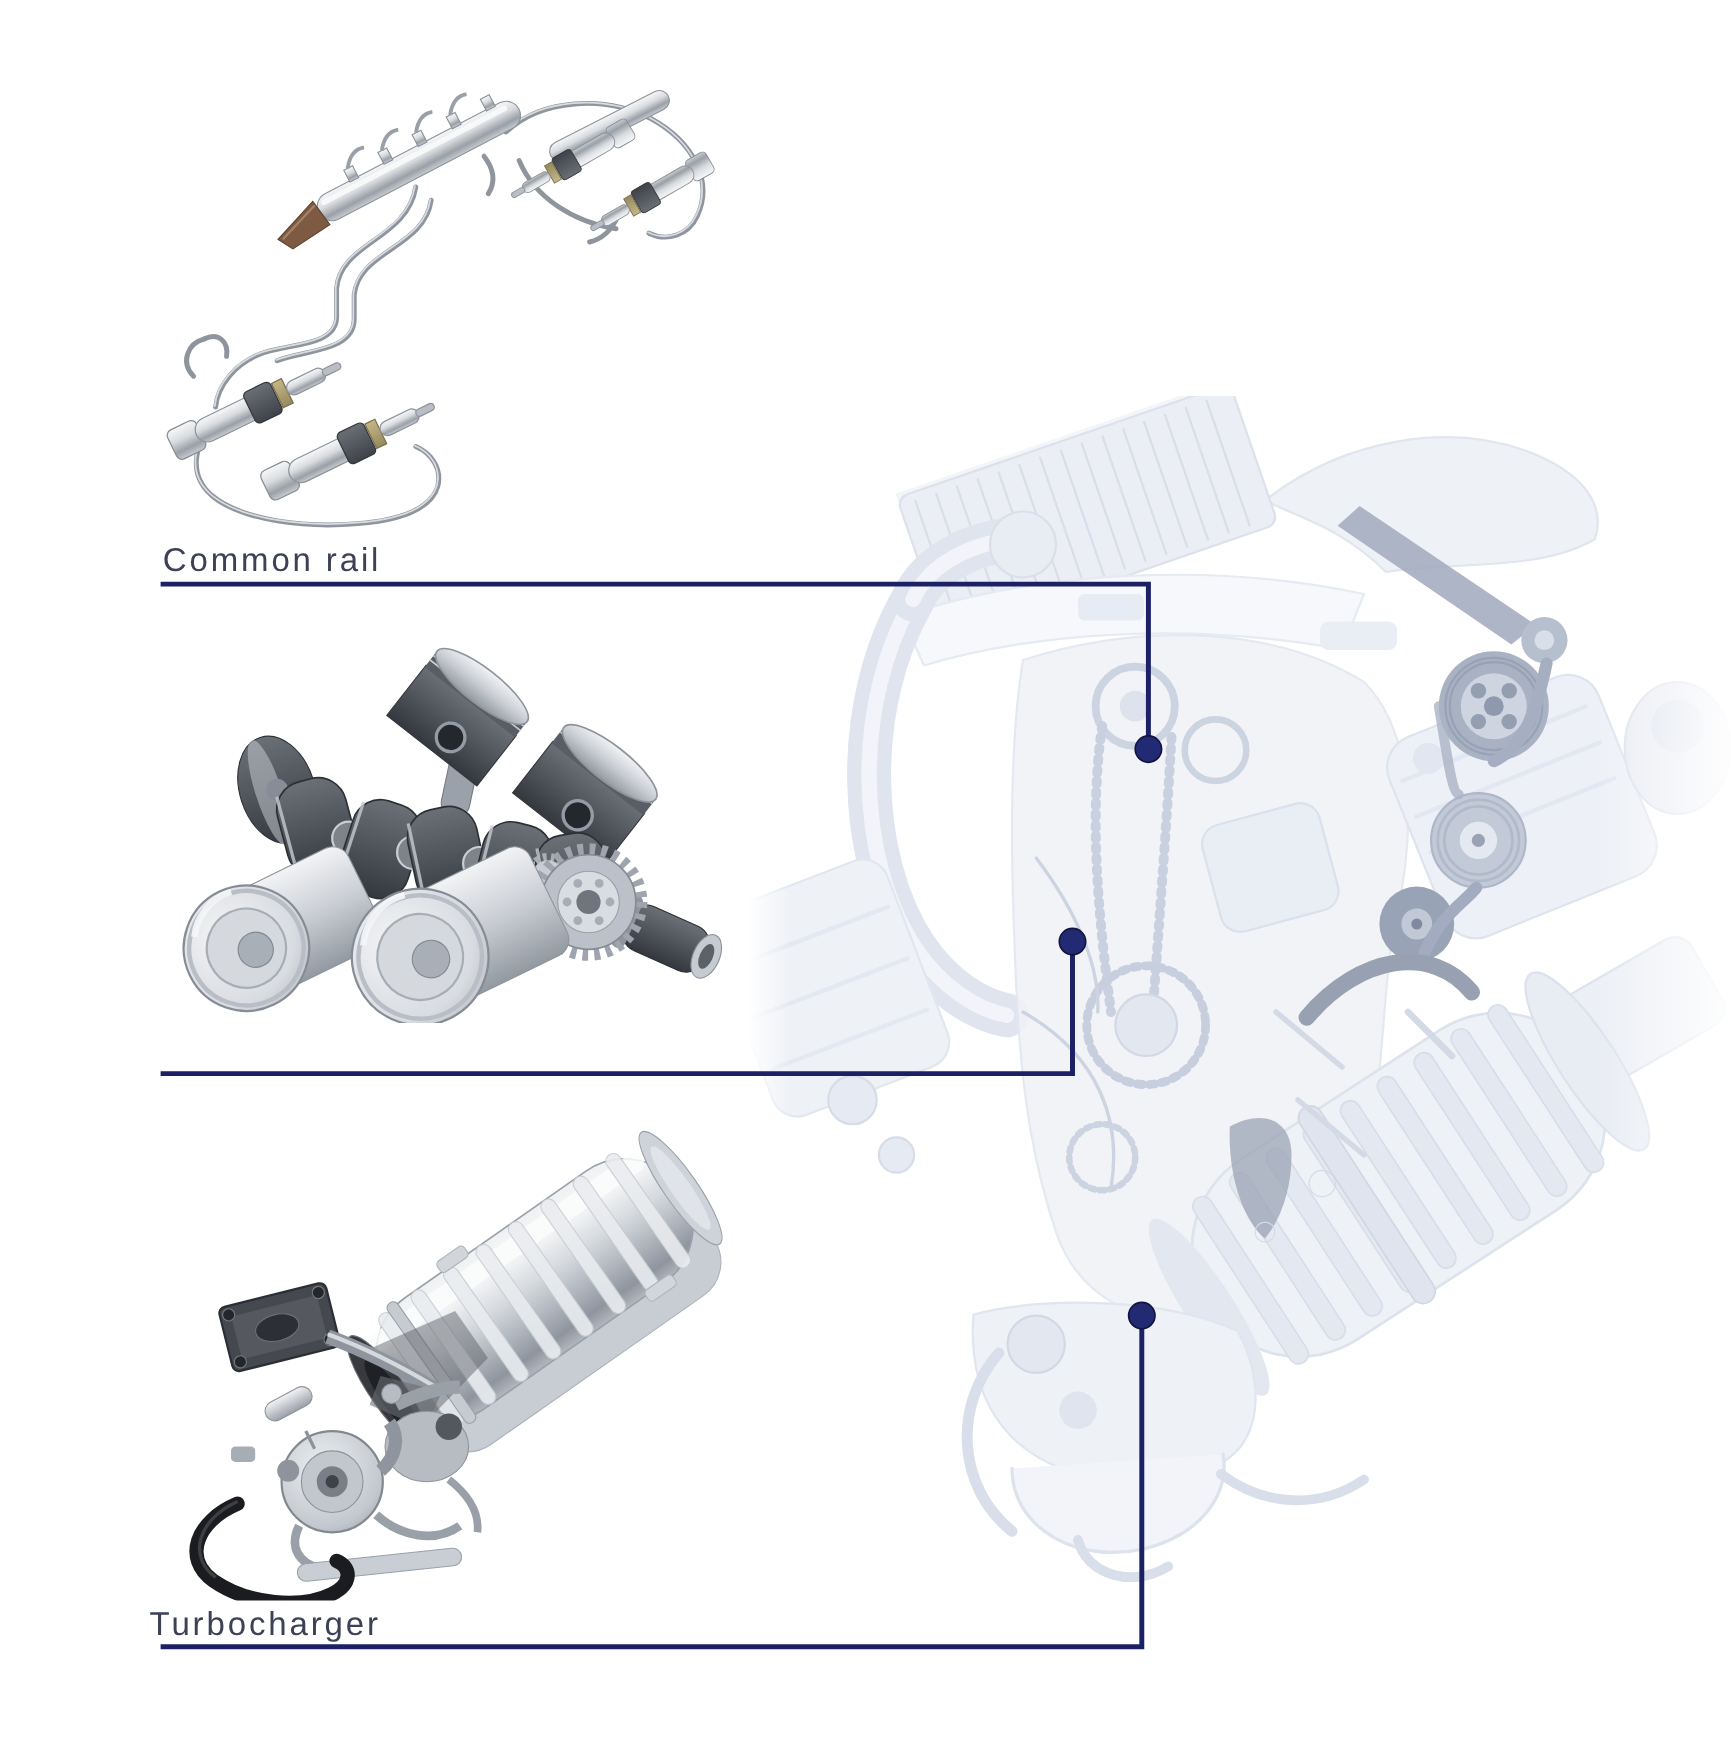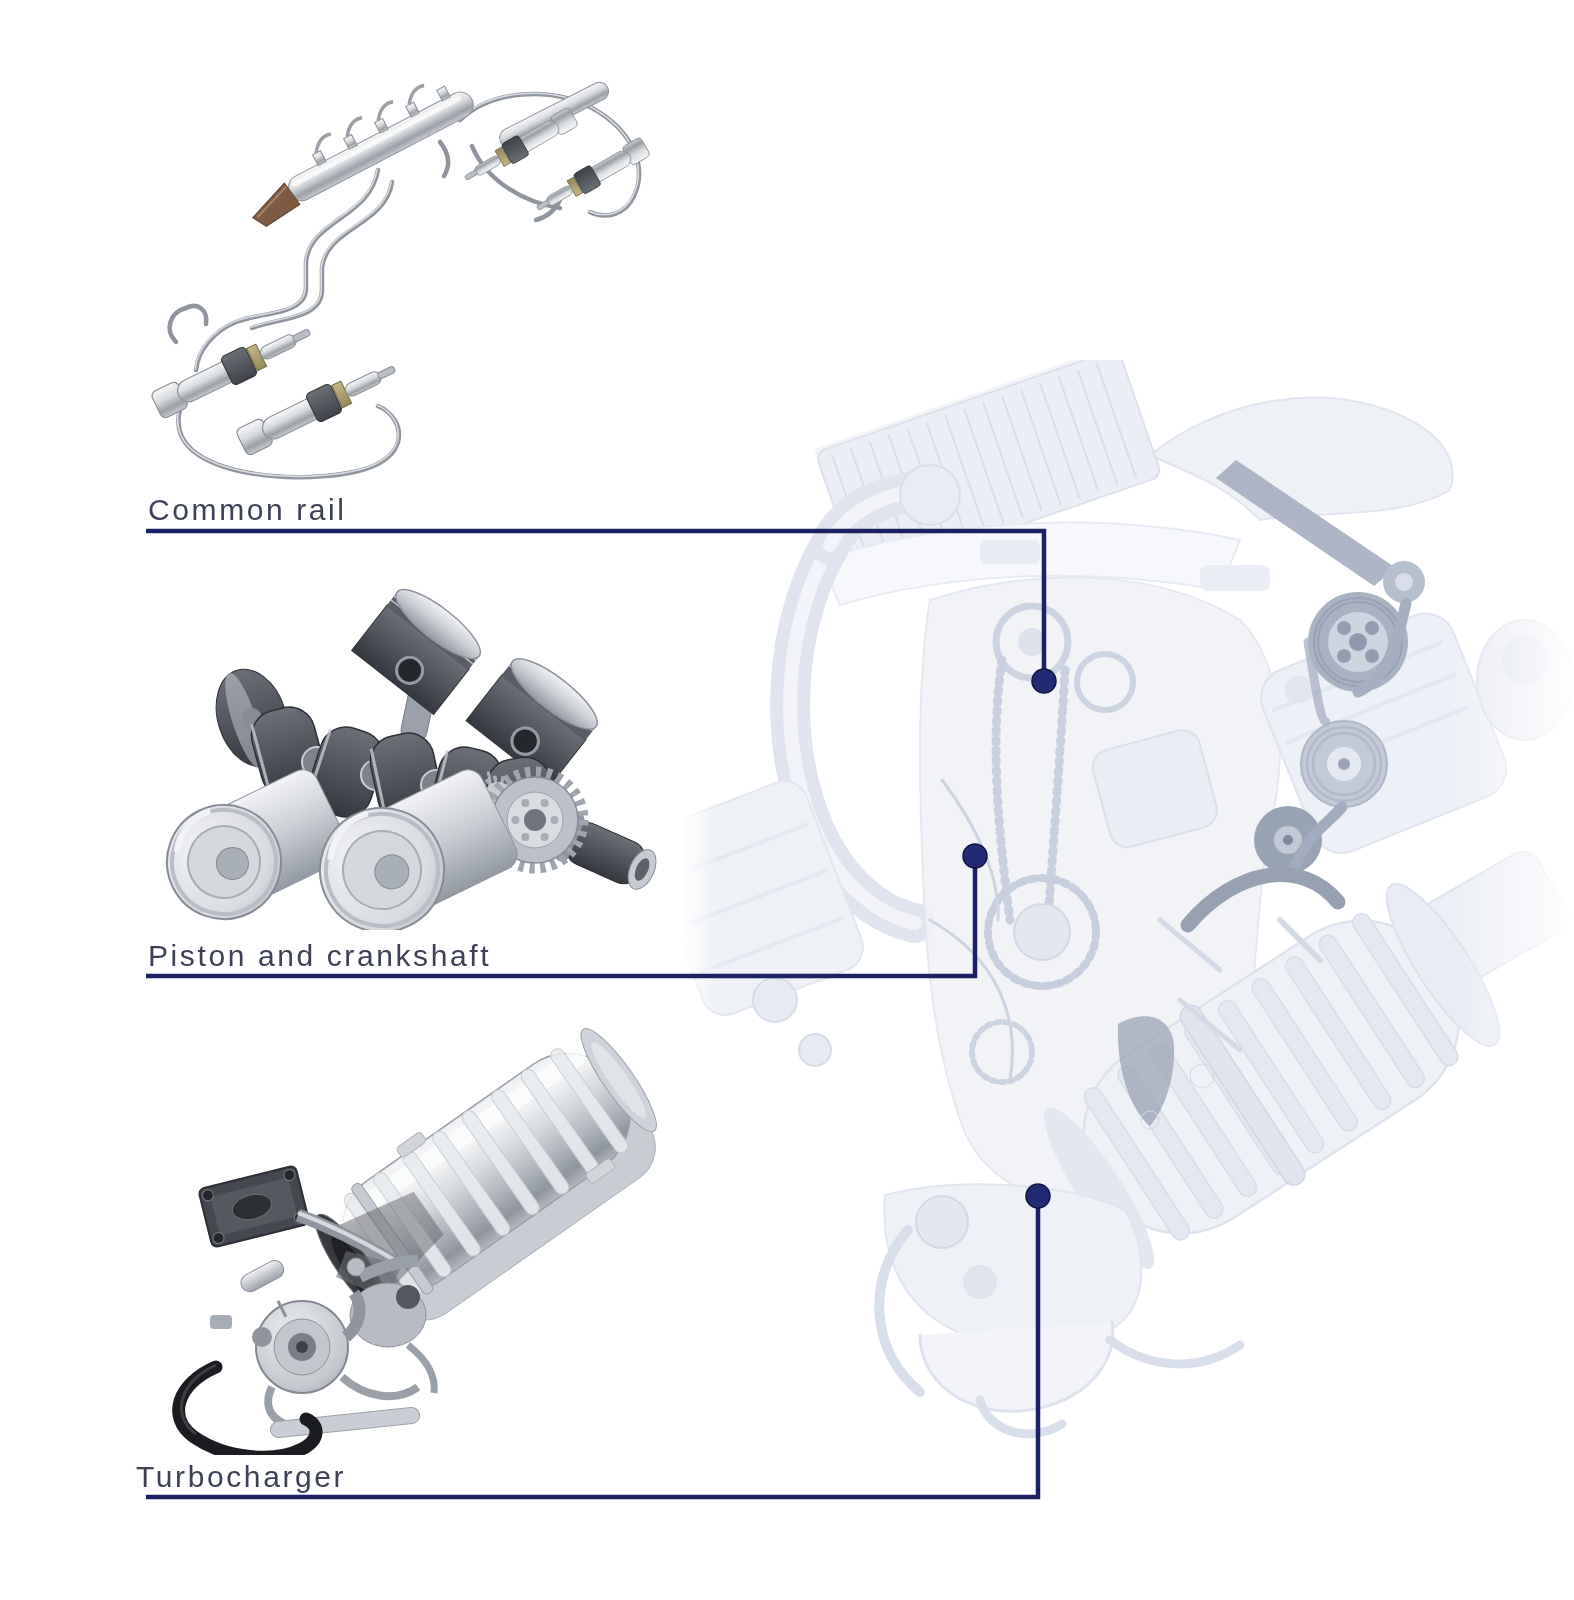--- a/index.html
+++ b/index.html
@@ -491,15 +491,14 @@
       <polyline class="callout-line" points="146,976 975,976 975,856"></polyline>
       <circle class="callout-dot" cx="975" cy="856" r="12"></circle>
     </g>
     <g>
       <polyline class="callout-line" points="146,1497 1038,1497 1038,1196"></polyline>
       <circle class="callout-dot" cx="1038" cy="1196" r="12"></circle>
     </g>
   </svg>
 
   <div class="label" style="left:148px;top:492px;">Common rail</div>
-  <div class="label" style="left:148px;top:938px;">Piston and crankshaft</div>
   <div class="label" style="left:136px;top:1459px;">Turbocharger</div>
 </div>
 
 </body></html>

